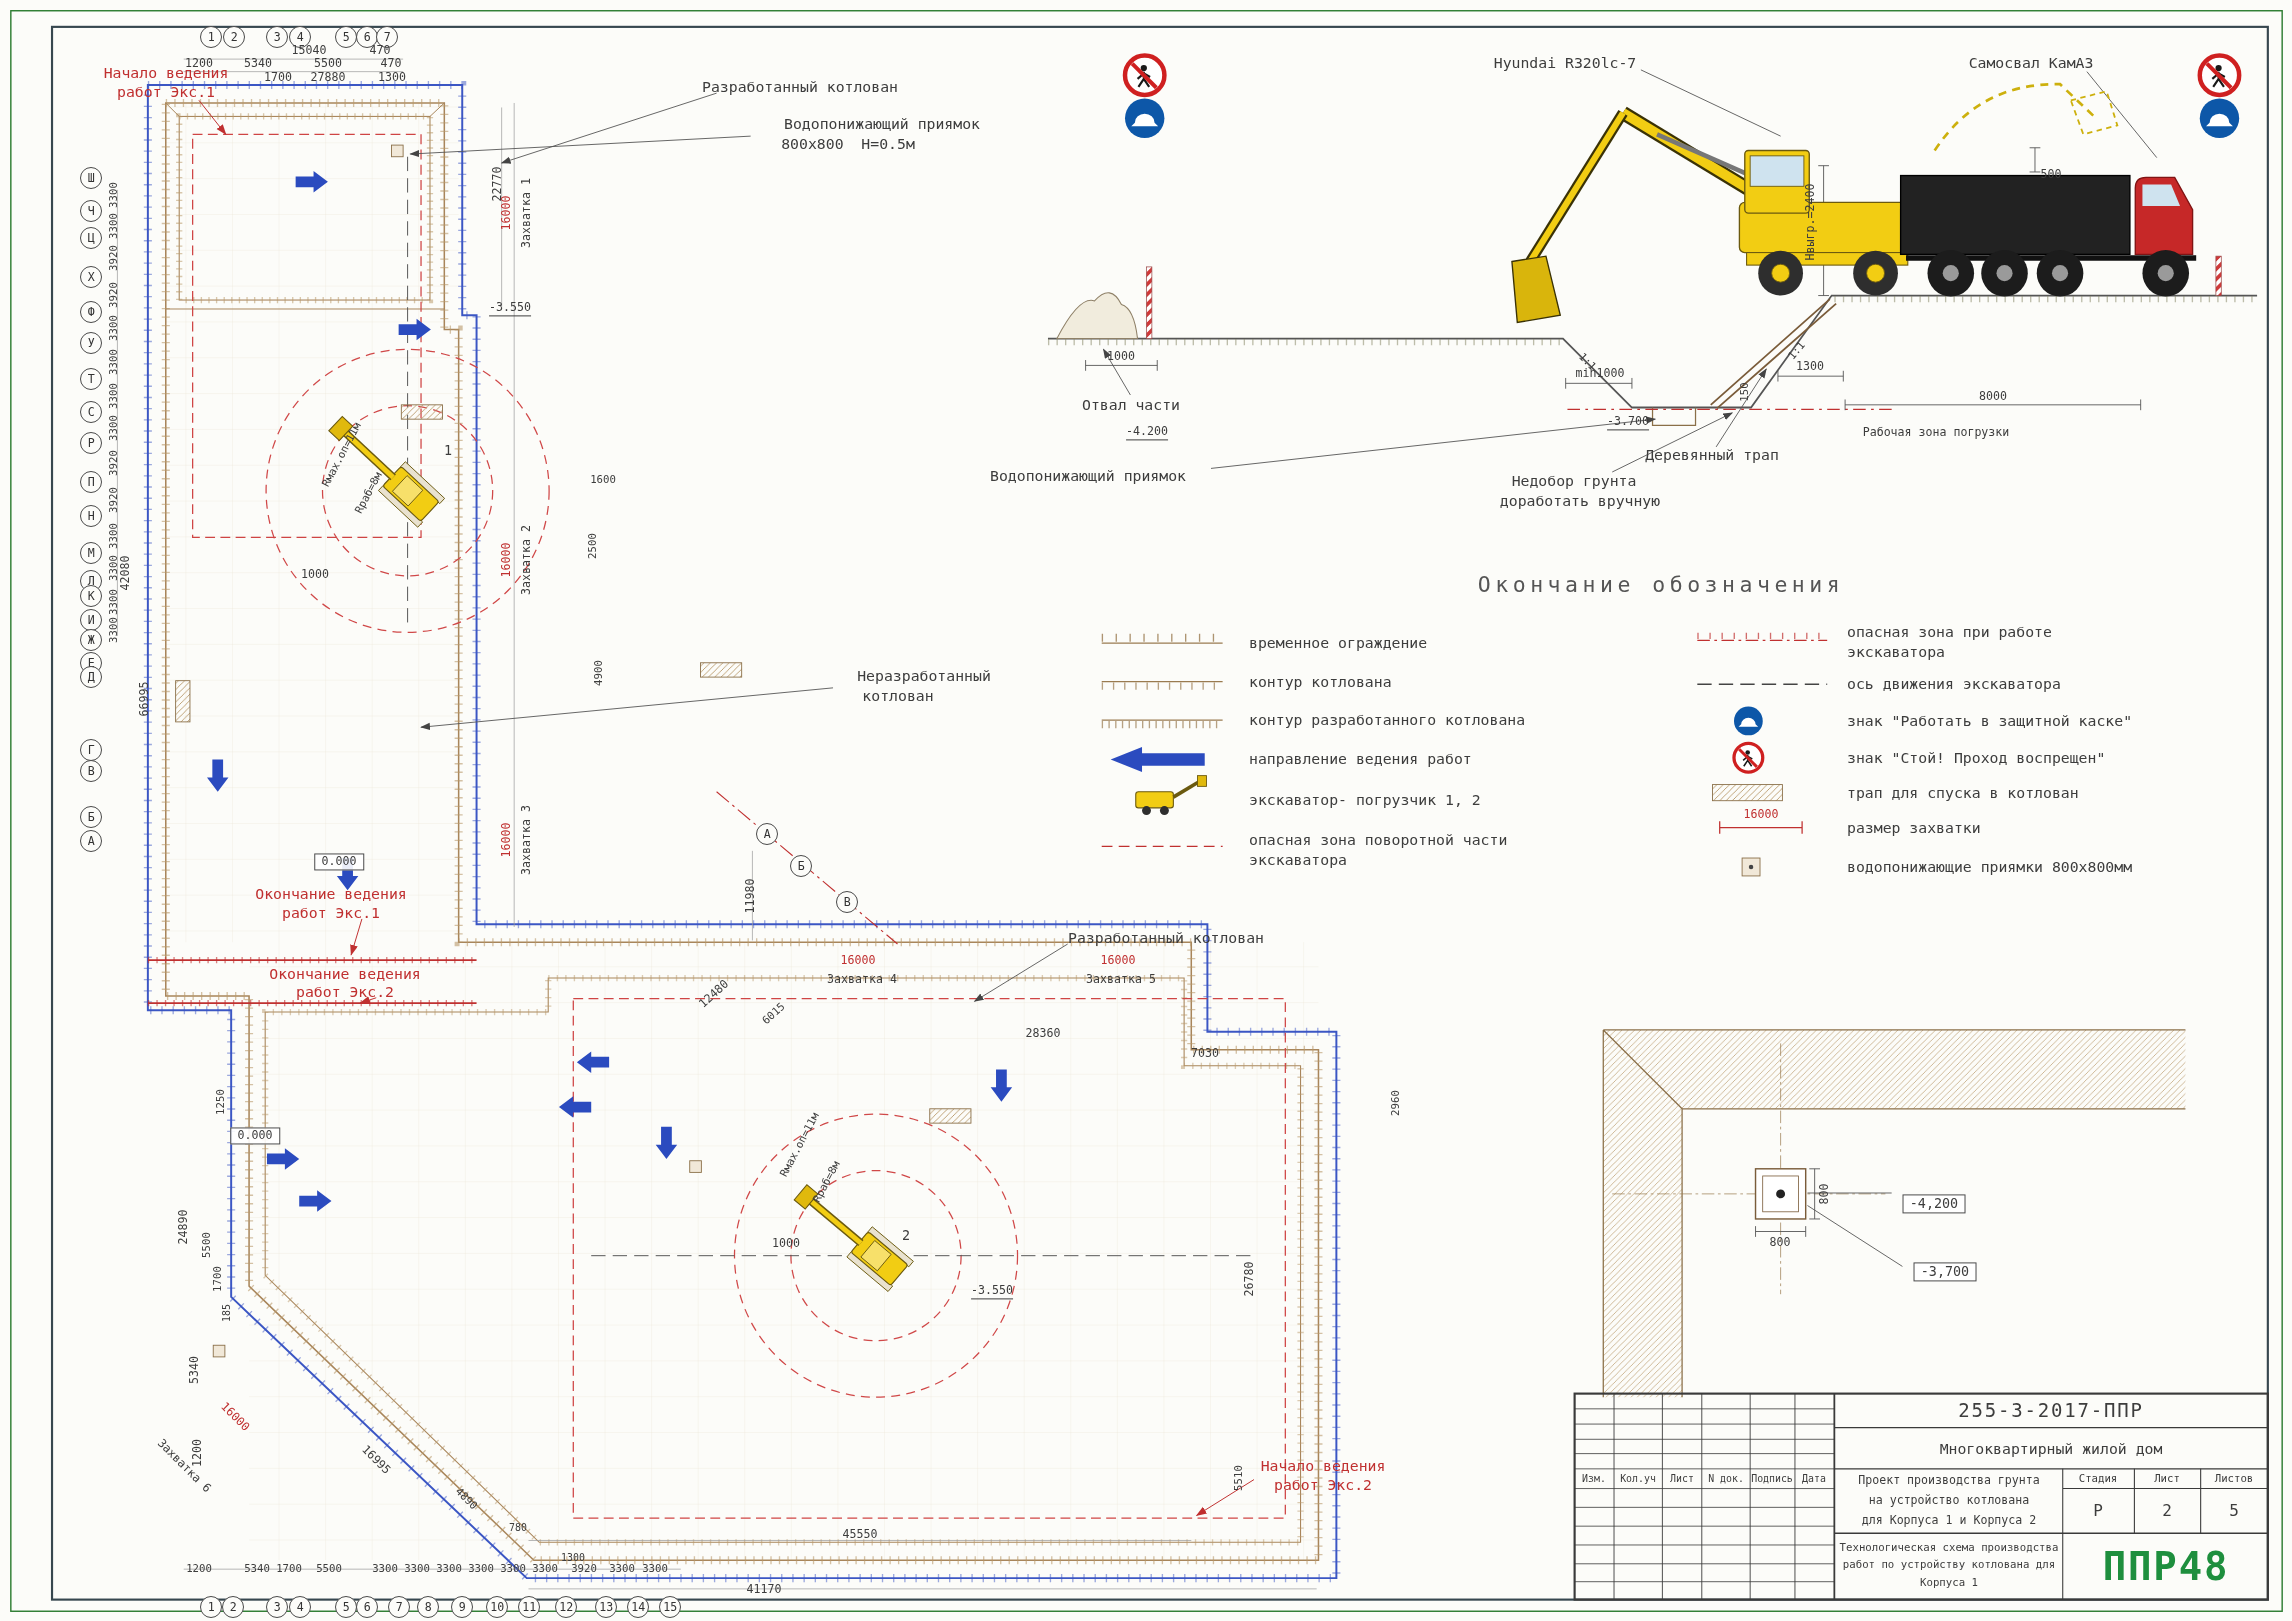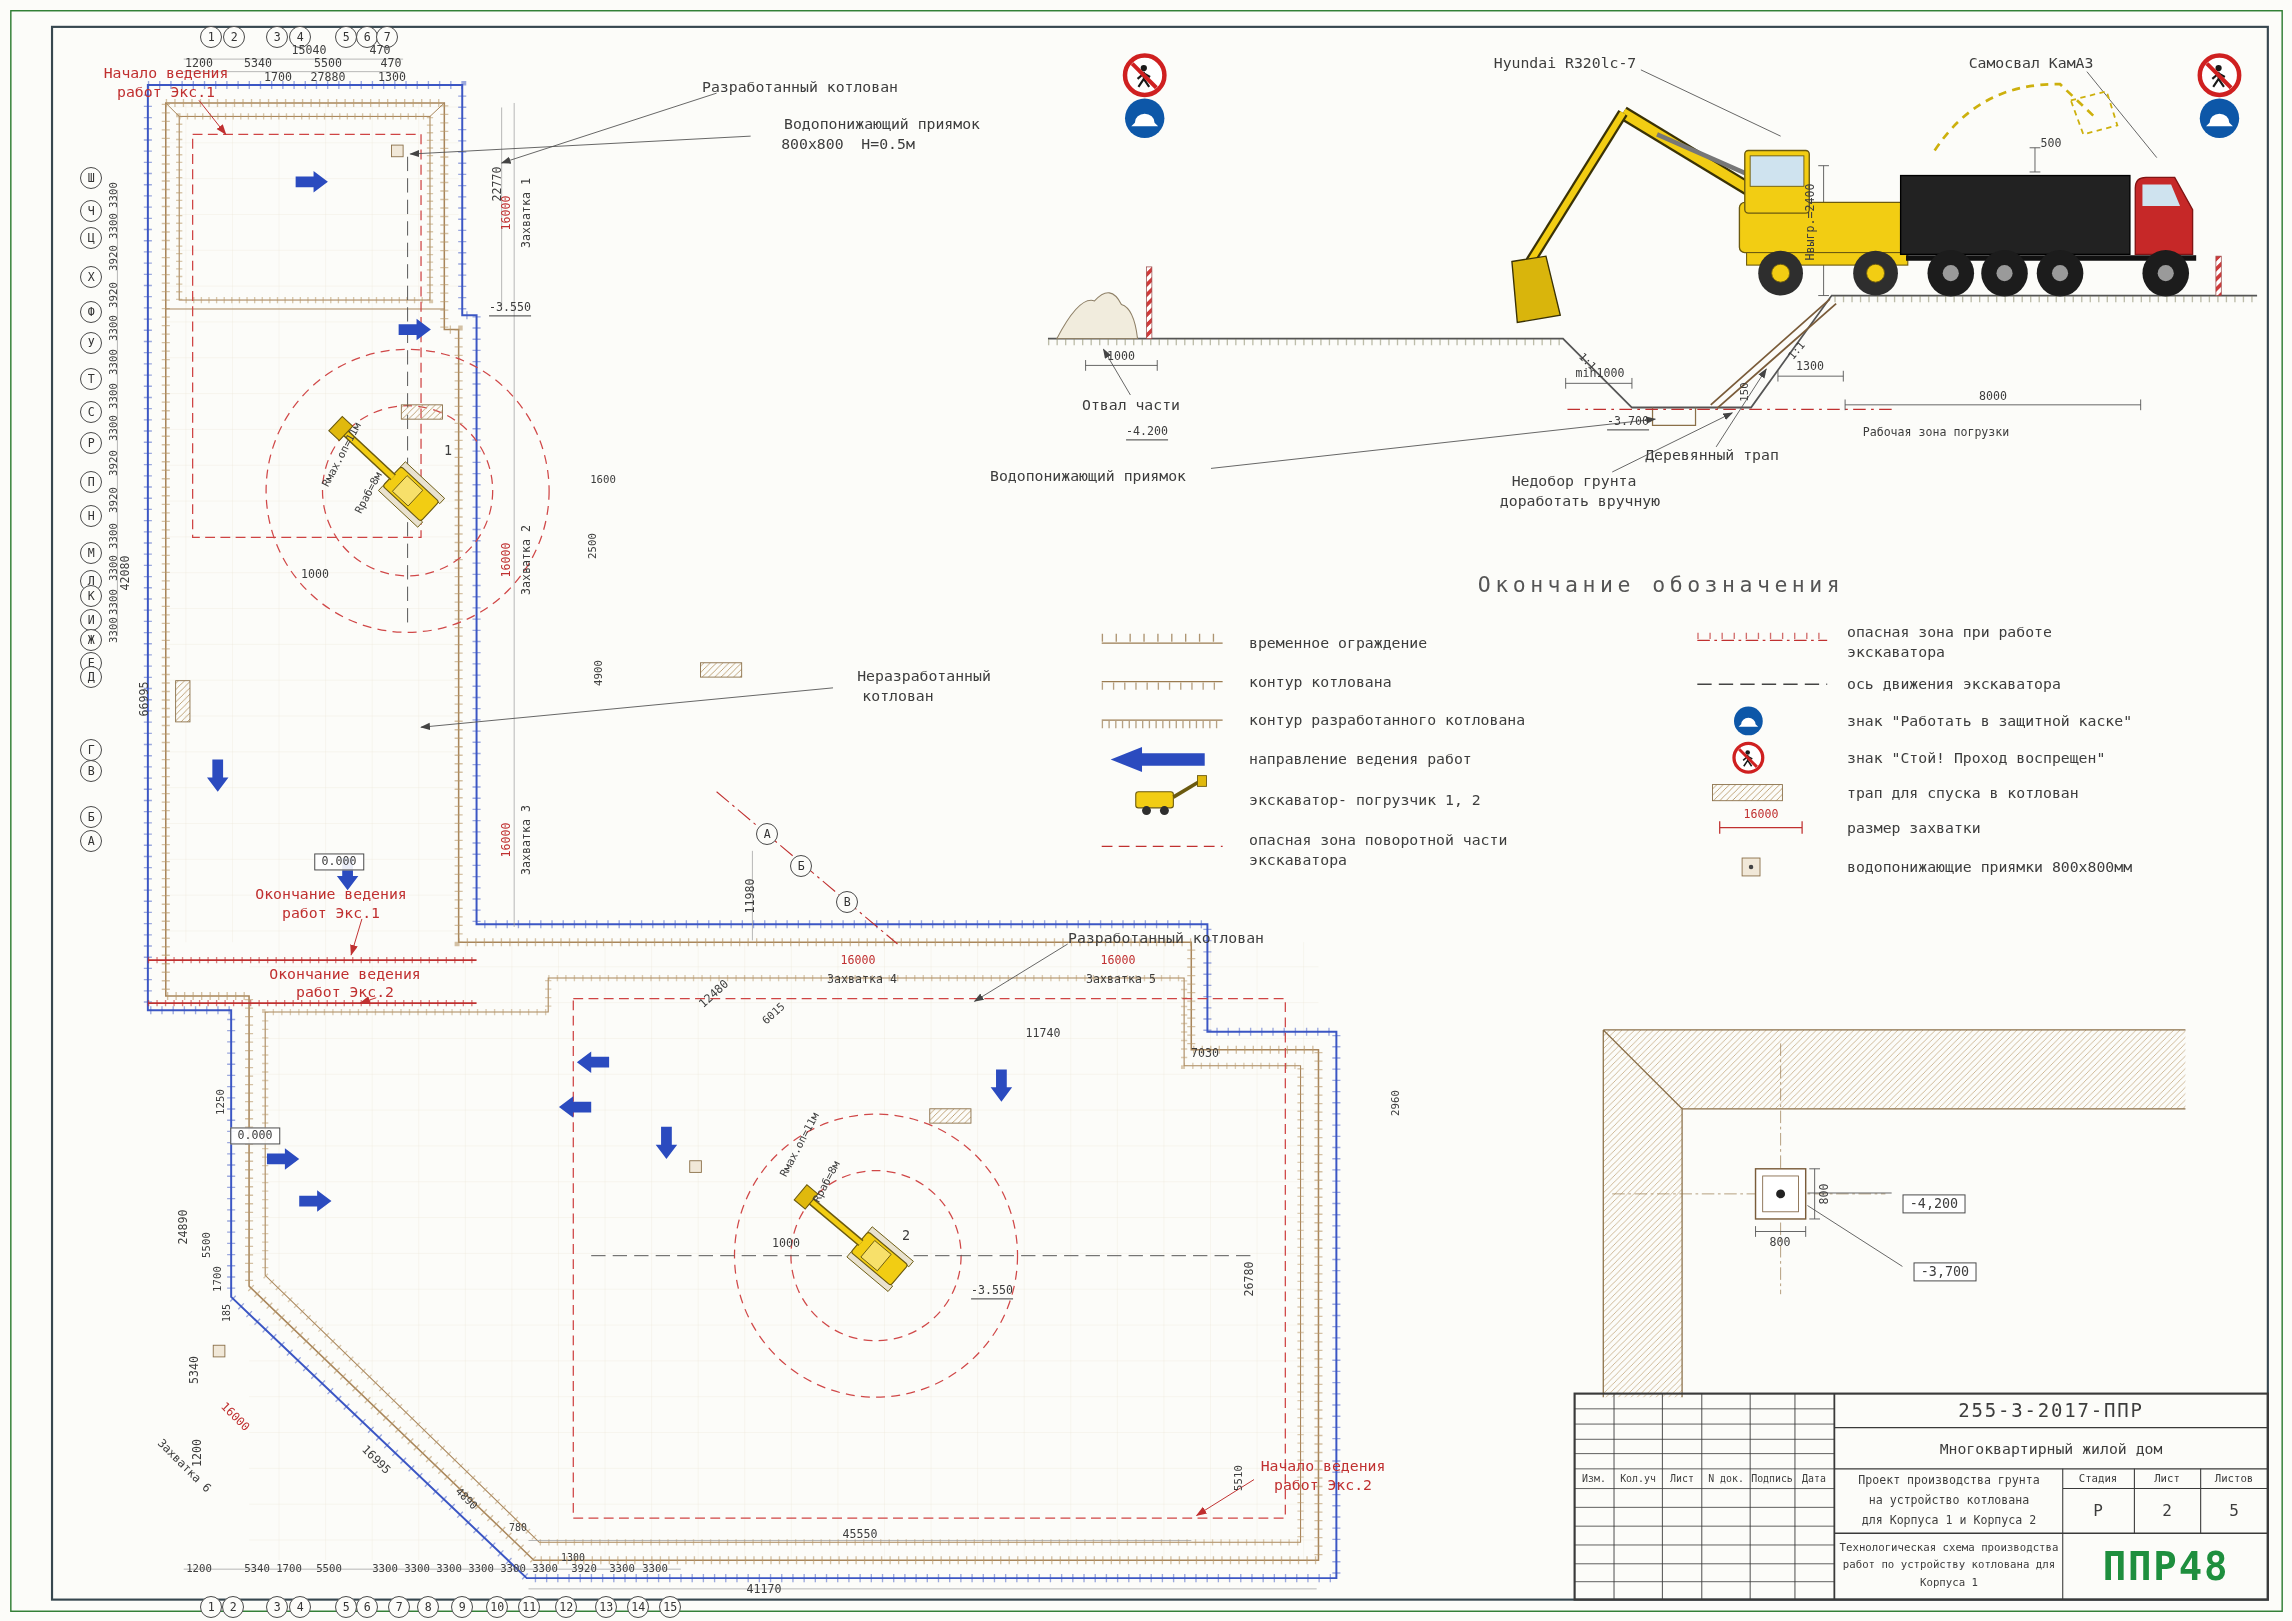--- a/index.html
+++ b/index.html
@@ -294,21 +294,21 @@
 <div class="lb s16" style="left:1580px;top:501px">доработать вручную</div>
 <div class="lb s16" style="left:1712px;top:455px">Деревянный трап</div>
 <div class="lb s13" style="left:1936px;top:433px">Рабочая зона погрузки</div>
 <div class="lb s13 und" style="left:1628px;top:423px">-3.700</div>
 <div class="lb s13" style="left:1121px;top:357px">1000</div>
 <div class="lb s13" style="left:1600px;top:374px">min1000</div>
 <div class="lb s13" style="left:1810px;top:367px">1300</div>
 <div class="lb s13" style="left:1993px;top:397px">8000</div>
 <div class="lb s12 r90" style="left:1745px;top:392px">150</div>
 <div class="lb s13 r90" style="left:1811px;top:222px">Нвыгр.=2400</div>
-<div class="lb s13" style="left:2051px;top:144px">500</div>
+<div class="lb s13" style="left:2051px;top:175px">500</div>
 <div class="lb s12 r45" style="left:1587px;top:362px">1:1</div>
 <div class="lb s12 rm50" style="left:1797px;top:351px">1:1</div>
 
 <div class="lb s16 la" style="left:1249px;top:643px">временное ограждение</div>
 <div class="lb s16 la" style="left:1249px;top:682px">контур котлована</div>
 <div class="lb s16 la" style="left:1249px;top:720px">контур разработанного котлована</div>
 <div class="lb s16 la" style="left:1249px;top:759px">направление ведения работ</div>
 <div class="lb s16 la" style="left:1249px;top:800px">экскаватор- погрузчик 1, 2</div>
 <div class="lb s16 la" style="left:1249px;top:840px">опасная зона поворотной части</div>
 <div class="lb s16 la" style="left:1249px;top:860px">экскаватора</div>
@@ -422,21 +422,21 @@
 <div class="lb s12" style="left:603px;top:480px">1600</div>
 <div class="lb s12 r90" style="left:593px;top:546px">2500</div>
 <div class="lb s12 r90" style="left:599px;top:673px">4900</div>
 <div class="lb s13 r90" style="left:751px;top:896px">11980</div>
 <div class="lb s13 rm42" style="left:714px;top:994px">12480</div>
 <div class="lb s12 rm42" style="left:774px;top:1014px">6015</div>
 <div class="lb s13 red" style="left:858px;top:961px">16000</div>
 <div class="lb s13" style="left:862px;top:980px">Захватка 4</div>
 <div class="lb s13 red" style="left:1118px;top:961px">16000</div>
 <div class="lb s13" style="left:1121px;top:980px">Захватка 5</div>
-<div class="lb s13" style="left:1043px;top:1034px">11740</div>
+<div class="lb s13" style="left:1043px;top:1034px">28360</div>
 <div class="lb s13" style="left:1205px;top:1054px">7030</div>
 <div class="lb s12 r90" style="left:1396px;top:1103px">2960</div>
 <div class="lb s13 r90" style="left:1250px;top:1279px">26780</div>
 <div class="lb s12 r90" style="left:1239px;top:1478px">5510</div>
 
 <div class="lb s12" style="left:199px;top:1569px">1200</div>
 <div class="lb s12" style="left:257px;top:1569px">5340</div>
 <div class="lb s12" style="left:289px;top:1569px">1700</div>
 <div class="lb s12" style="left:329px;top:1569px">5500</div>
 <div class="lb s12" style="left:385px;top:1569px">3300</div>

